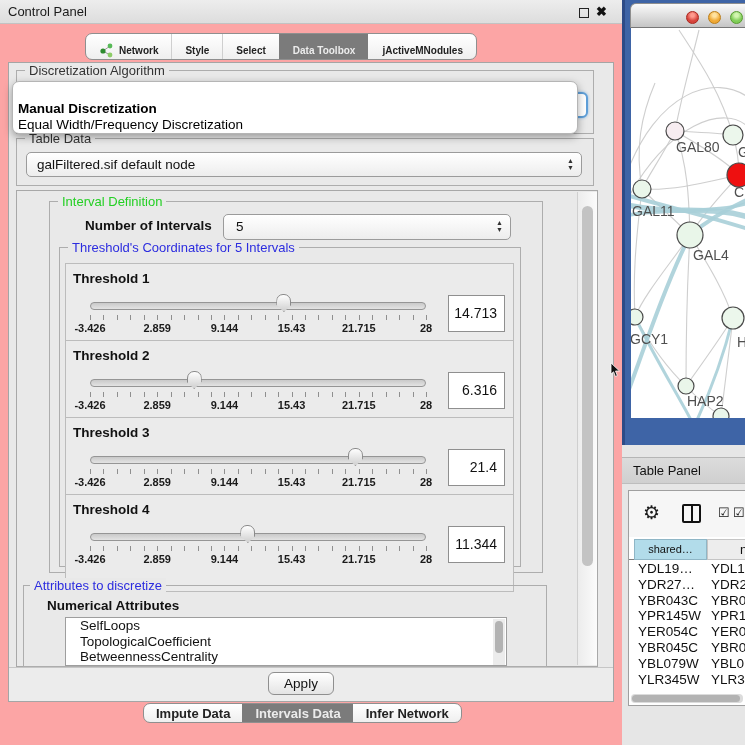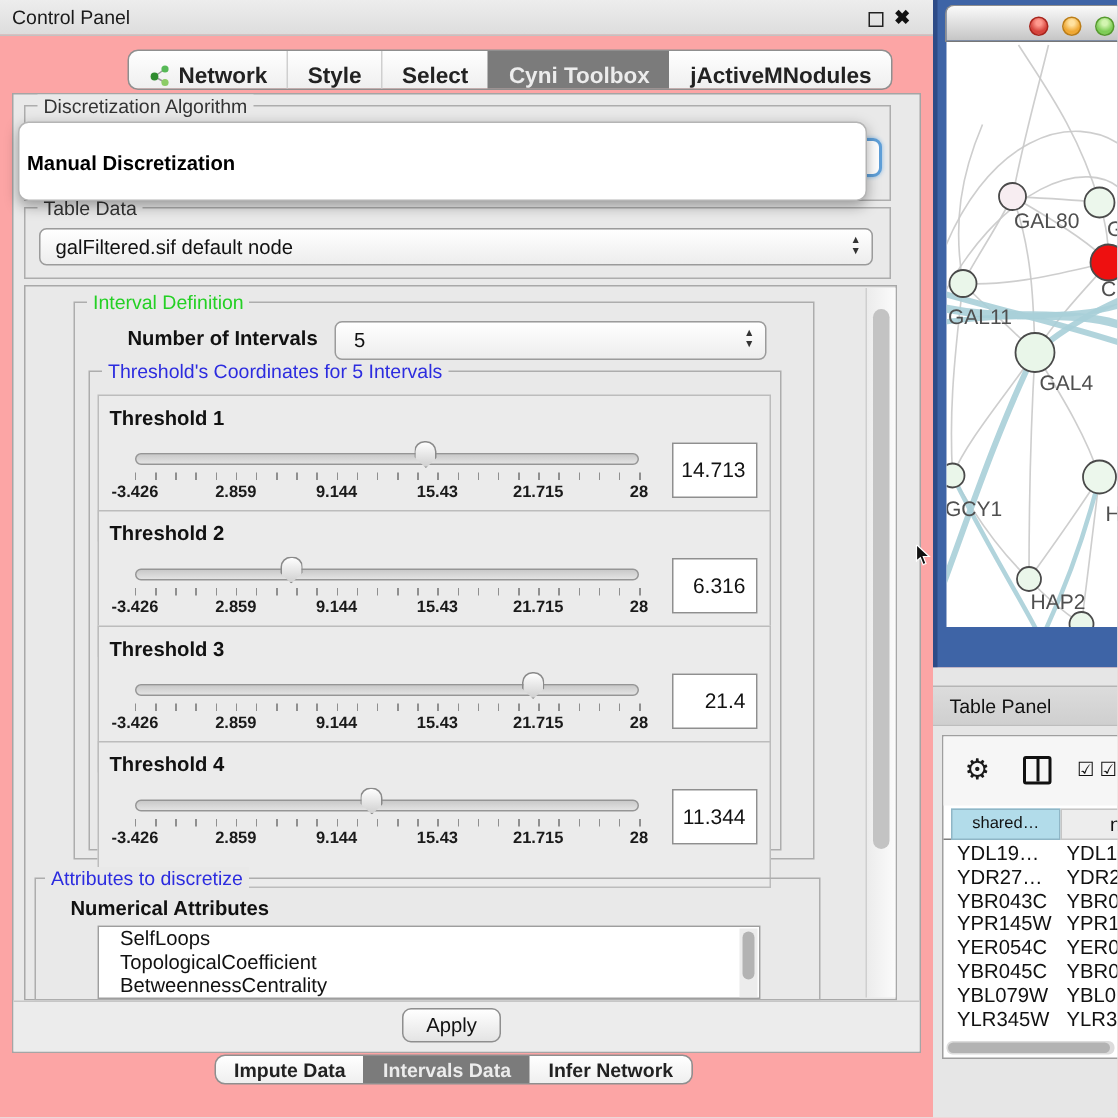--- a/index.html
+++ b/index.html
@@ -9,21 +9,21 @@
   .abs{position:absolute;}
 
   
   .titlebar{left:0;top:0;width:622px;height:24px;background:linear-gradient(#ededed,#ddd);border-bottom:1px solid #c2c2c2;}
   .titlebar .wtitle{position:absolute;left:8px;top:0;line-height:24px;font-size:13px;color:#1a1a1a;}
   .float-btn{position:absolute;left:579px;top:8px;width:10px;height:10px;border:1.5px solid #222;background:transparent;}
   .close-btn{position:absolute;left:596px;top:3px;font-size:13px;font-weight:bold;color:#111;line-height:18px;}
 
   
   .segbar{display:flex;border:1px solid #8f8f8f;border-radius:7px;overflow:hidden;background:linear-gradient(#fff,#efefef);height:27px;}
-  .seg{display:flex;align-items:center;gap:5px;padding:16px 13px;font-size:15px;font-weight:600;color:#222;white-space:nowrap;}
+  .seg{display:flex;align-items:center;gap:5px;padding:16px 13px;font-size:10px;font-weight:600;color:#222;white-space:nowrap;}
   .seg+.seg{border-left:1px solid #cfcfcf;}
   .seg.sel{background:#7b7b7b;color:#ececec;border-left-color:transparent;}
   .seg.sel+.seg{border-left-color:transparent;}
   .segbar.small{height:20px;}
   .segbar.small .seg{padding:0 12px;font-size:13px;}
 
   
   .group{border:1px solid #adadad;background:transparent;}
   .gLabel{position:absolute;top:-8px;left:8px;background:#e9e9e9;padding:0 4px;font-size:13px;color:#333;white-space:nowrap;}
   .gLabel.green{color:#24d024;}
@@ -113,36 +113,37 @@
         </svg>
         <span>Network</span>
       </div>
       <div class="seg">
         <span>Style</span>
       </div>
       <div class="seg">
         <span>Select</span>
       </div>
       <div class="seg sel">
-        <span>Cyni Toolbox</span>
+        <span>Data Toolbox</span>
       </div>
       <div class="seg">
         <span>jActiveMNodules</span>
       </div>
     </div>
 
   <div class="abs" style="left:8px;top:62px;width:606px;height:640px;border:1px solid #a5a5a5;background:#e9e9e9;"></div>
 
   <div class="abs group" style="left:16px;top:70px;width:578px;height:64px;">
     <span class="gLabel">Discretization Algorithm</span>
   </div>
   <div class="abs focusring" style="left:24px;top:92px;width:564px;height:26px;"></div>
 
   <div class="abs popup">
     <div class="opt b" style="top:19px;">Manual Discretization</div>
+    <div class="opt" style="top:35px;">Equal Width/Frequency Discretization</div>
   </div>
 
   <div class="abs group" style="left:16px;top:138px;width:578px;height:48px;">
     <span class="gLabel">Table Data</span>
   </div>
   <div class="abs combo" style="left:26px;top:152px;width:556px;">
     <span class="cval">galFiltered.sif default node</span>
     <span class="arrows">
         <span>▲</span>
         <span>▼</span>

